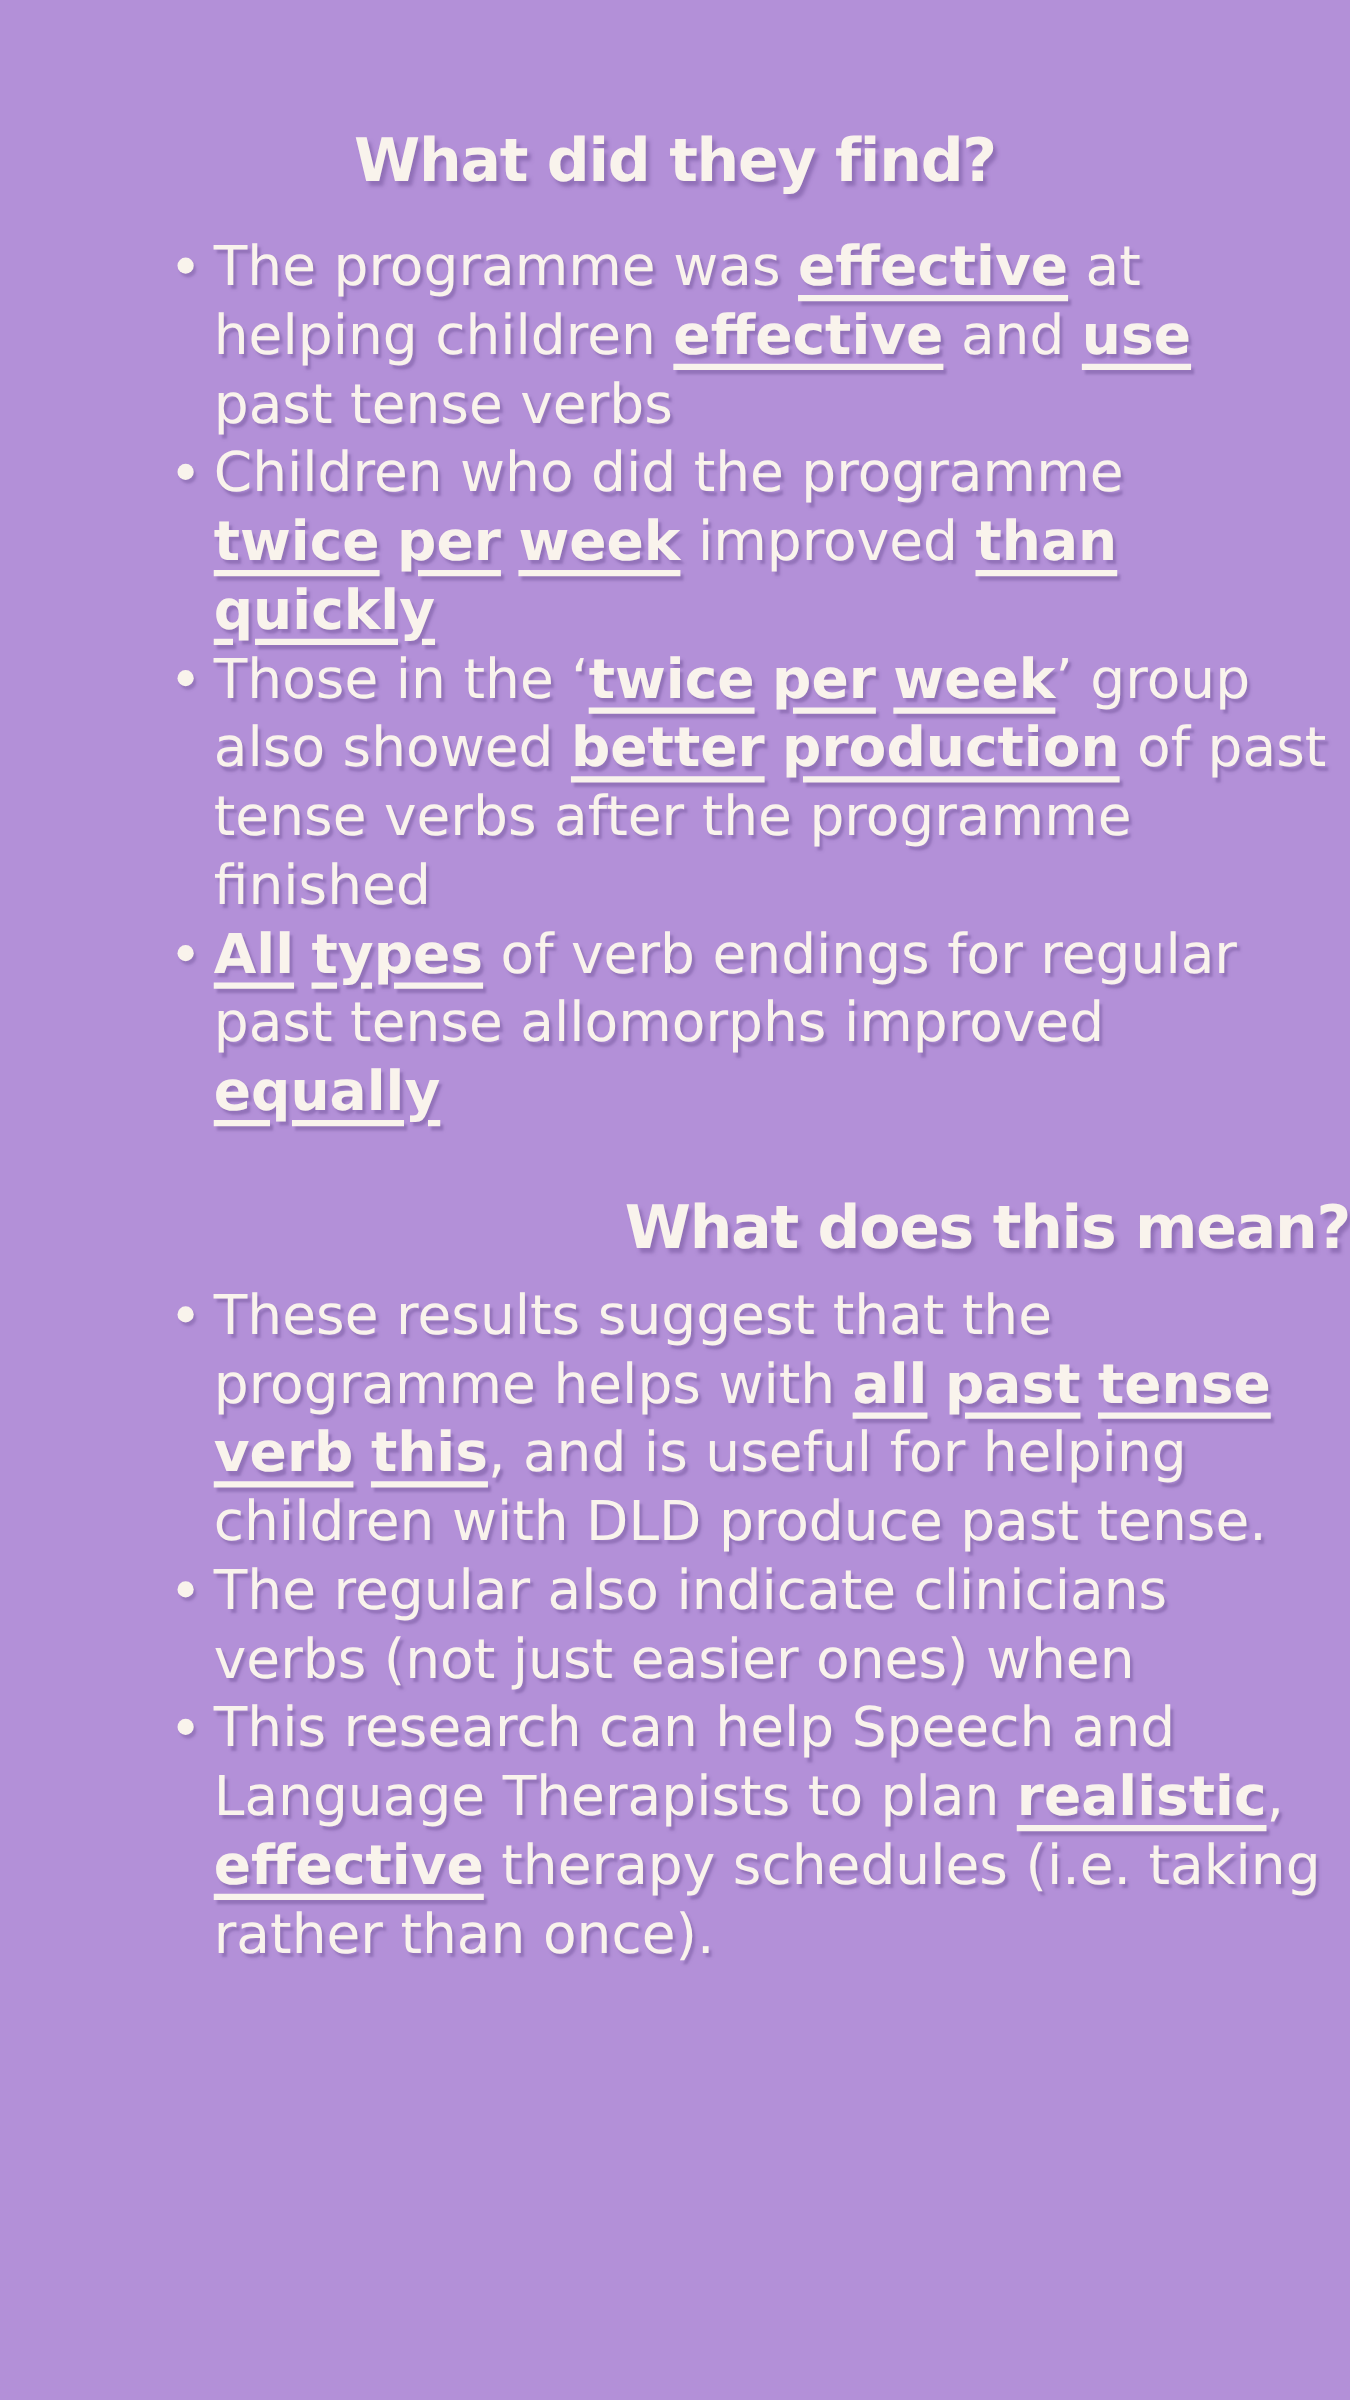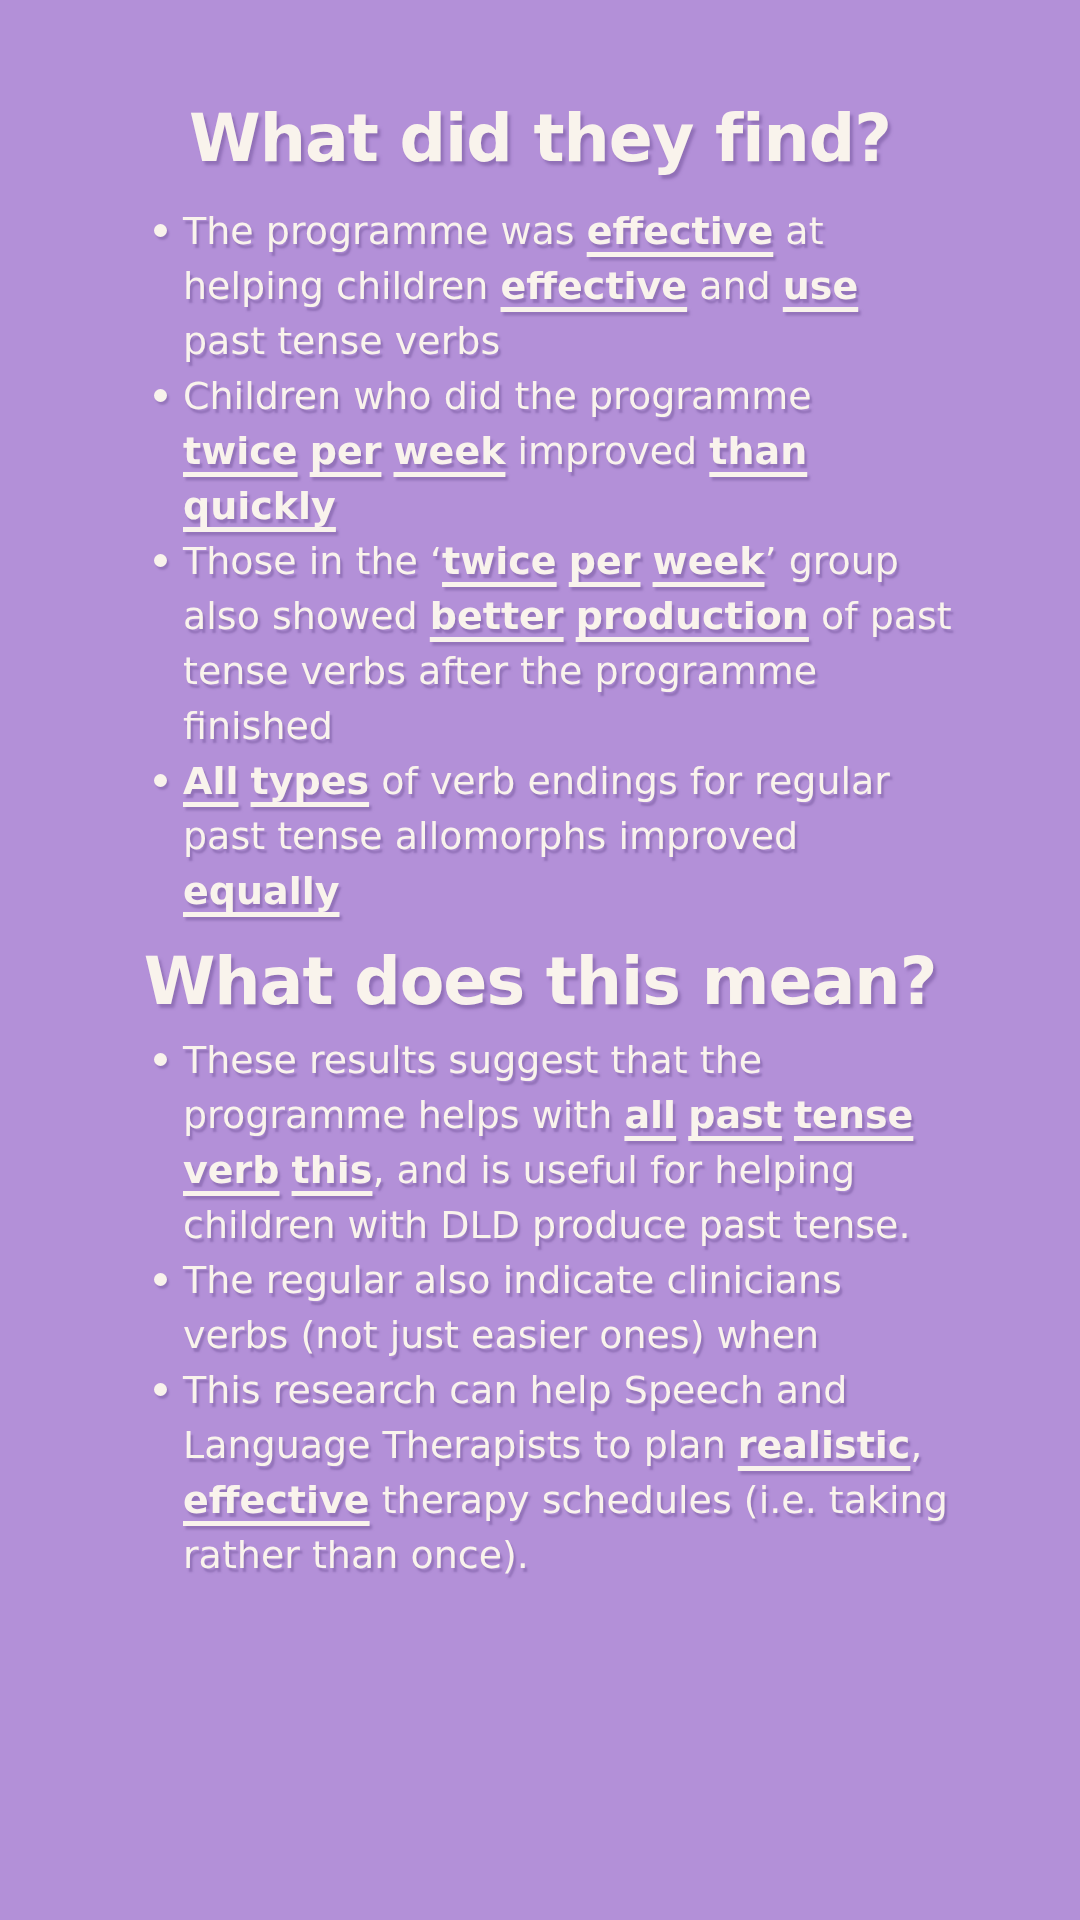--- a/index.html
+++ b/index.html
@@ -15,35 +15,35 @@
     color: #f9f3ec;
   }
   .slide {
     box-sizing: border-box;
     width: 1080px;
     height: 1920px;
     padding-top: 104px;
   }
   .section-title {
     margin: 0;
-    font-size: 65px;
+    font-size: 48px;
     font-weight: 800;
     letter-spacing: -1px;
     text-align: center;
     line-height: 1.08;
     color: #f9f3ec;
     text-shadow: 3px 4px 3px rgba(116, 86, 156, 0.55);
   }
   #title-findings { margin-bottom: 30px; }
-  #title-meaning  { margin-top: 28px; margin-bottom: 16px; }
+  #title-meaning  { margin-top: 56px; margin-bottom: 16px; text-align: right; }
   ul.bullets {
     list-style: none;
-    margin: 16px;
+    margin: 4px;
     padding: 0 47px 0 167px;
-    font-size: 38px;
+    font-size: 44px;
     line-height: 55px;
   }
   ul.bullets li {
     position: relative;
   }
   ul.bullets .dot {
     position: absolute;
     left: -29px;
     top: 20px;
     width: 13px;

